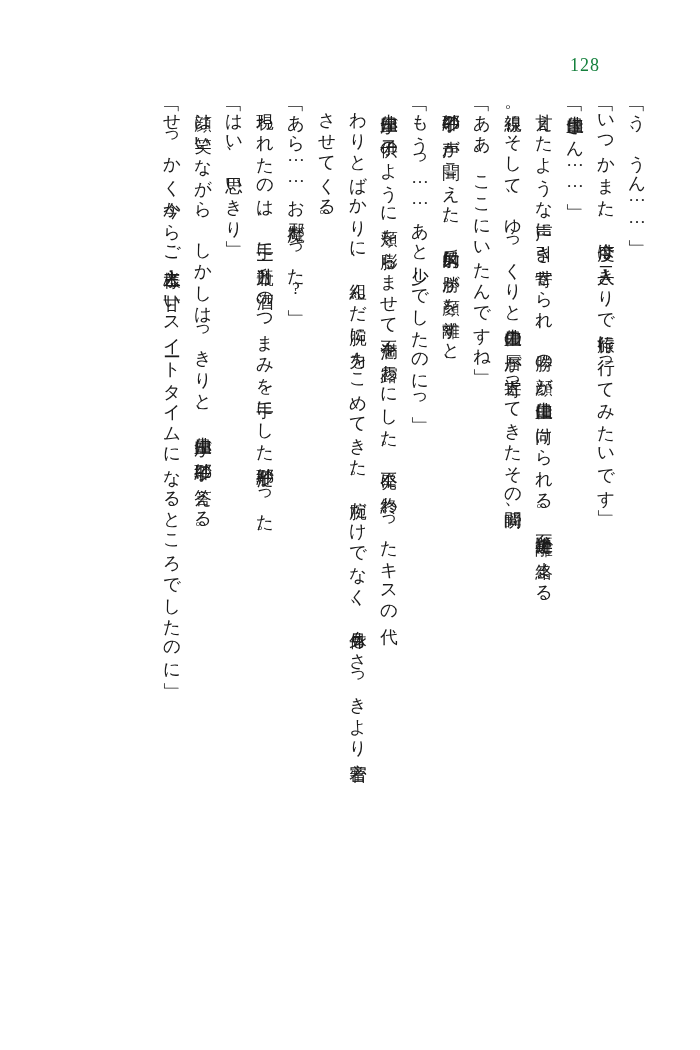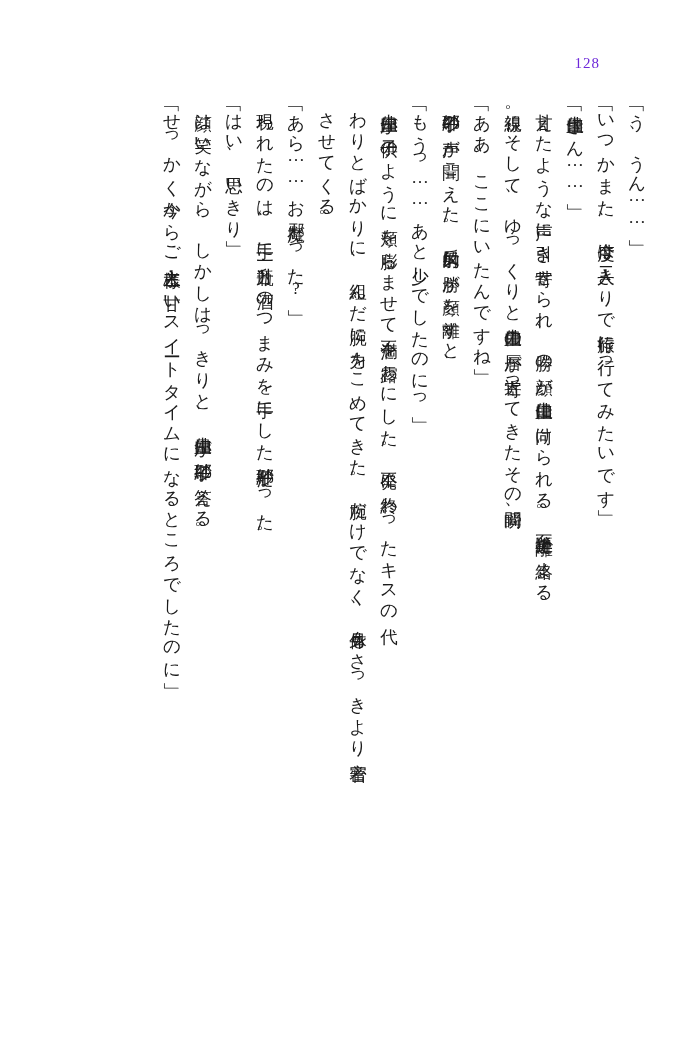--- a/index.html
+++ b/index.html
@@ -20,23 +20,23 @@
     width: 700px;
     height: 1050px;
     background: #ffffff;
     box-sizing: border-box;
   }
 
   .page-number {
     position: absolute;
     top: 55px;
     right: 100px;
-    font-size: 15px;
+    font-size: 18px;
     letter-spacing: 1px;
-    color: #6d28d9;
+    color: #15803d;
     font-family: "Liberation Serif", "DejaVu Serif", serif;
   }
 
   .text-block {
     position: absolute;
     top: 100px;
     left: 55px;
     right: 55px;
     height: 840px;
     display: flex;

